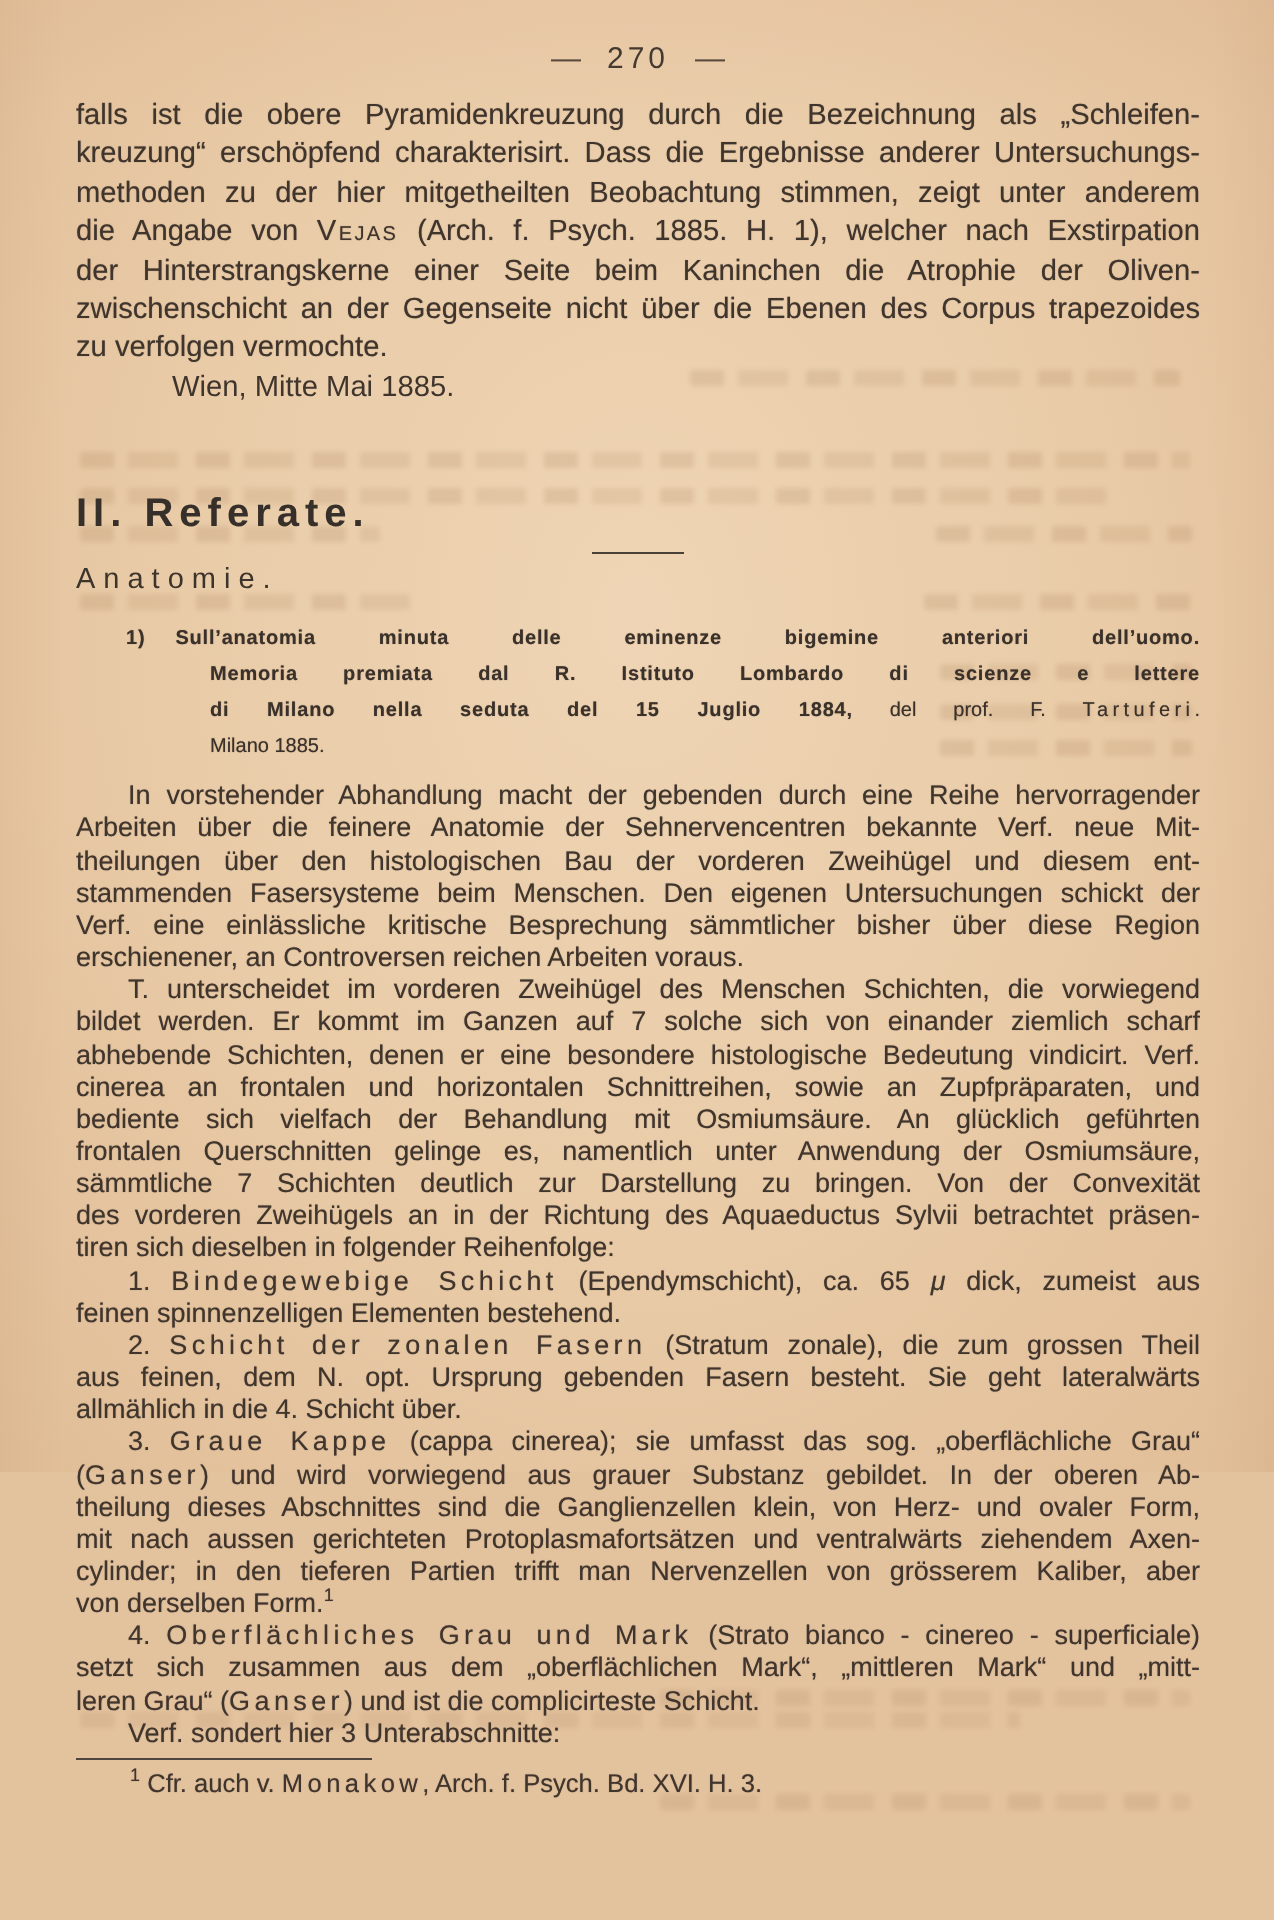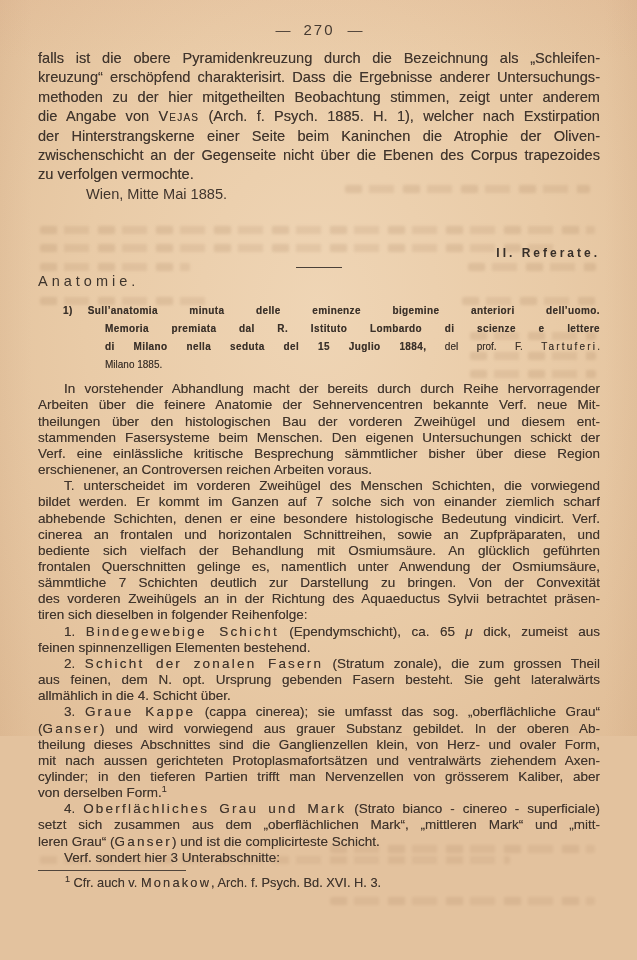--- a/index.html
+++ b/index.html
@@ -12,21 +12,21 @@
       radial-gradient(ellipse at 50% 42%, #efd5b5 0%, #e9cba7 52%, #e0bd97 100%);
     font-family:Liberation Sans, sans-serif;
     color:#40352d;
   }
   .content{position:absolute;left:38px;top:0;width:562px;z-index:2;}
   .pagenum{margin-top:21px;text-align:center;font-size:15px;color:#453a31;}
   .pagenum .num{display:inline-block;margin:0 13px;letter-spacing:2px;}
   .pagenum .dash{color:#55483d;}
   .intro{margin-top:11px;font-size:14.6px;line-height:19.4px;}
   .dateline{font-size:14.6px;line-height:19.4px;padding-left:48px;}
-  .heading{margin-top:42px;text-align:right;font-size:12px;font-weight:bold;letter-spacing:3px;color:#372f29;}
+  .heading{margin-top:42px;text-align:left;font-size:20px;font-weight:bold;letter-spacing:3px;color:#372f29;}
   .divider{width:46px;border:0;border-top:1.6px solid #4a4038;margin:7px auto 5px;}
   .subheading{text-align:left;font-size:14.5px;letter-spacing:4px;color:#3d342c;}
   .reference{margin-top:13px;font-size:10px;line-height:18px;color:#3a312a;}
   .body{margin-top:7px;font-size:13.5px;line-height:16.15px;}
   .tl{white-space:nowrap;overflow:hidden;text-align:justify;text-align-last:justify;}
   .tl span{text-shadow:0 0 .5px rgba(62,48,36,.55);}
   .left{text-align-last:left;}
   .ind{text-indent:26px;}
   .ref1{padding-left:25px;}
   .ref2{padding-left:67px;}
@@ -98,21 +98,21 @@
 
     <div class="reference">
         <div class="tl ref1"><span class="b marker">1)</span><span class="b">Sull’anatomia minuta delle eminenze bigemine anteriori dell’uomo.</span></div>
         <div class="tl ref2"><span class="b">Memoria premiata dal R. Istituto Lombardo di scienze e lettere</span></div>
         <div class="tl ref2"><span class="b">di Milano nella seduta del 15 Juglio 1884,</span><span> del prof. F. </span><span class="spx">Tartuferi</span><span>.</span></div>
         <div class="tl ref2 left"><span>Milano 1885.</span></div>
       </div>
 
     <div class="body">
       <div>
-          <div class="tl ind"><span>In vorstehender Abhandlung macht der bereits durch durch Reihe hervorragender</span></div>
+          <div class="tl ind"><span>In vorstehender Abhandlung macht der gebenden durch eine Reihe hervorragender</span></div>
           <div class="tl"><span>Arbeiten über die feinere Anatomie der Sehnervencentren bekannte Verf. neue Mit-</span></div>
           <div class="tl"><span>theilungen über den histologischen Bau der vorderen Zweihügel und diesem ent-</span></div>
           <div class="tl"><span>stammenden Fasersysteme beim Menschen. Den eigenen Untersuchungen schickt der</span></div>
           <div class="tl"><span>Verf. eine einlässliche kritische Besprechung sämmtlicher bisher über diese Region</span></div>
           <div class="tl left"><span>erschienener, an Controversen reichen Arbeiten voraus.</span></div>
         </div>
       <div>
           <div class="tl ind"><span>T. unterscheidet im vorderen Zweihügel des Menschen Schichten, die vorwiegend</span></div>
           <div class="tl"><span>bildet werden. Er kommt im Ganzen auf 7 solche sich von einander ziemlich scharf</span></div>
           <div class="tl"><span>abhebende Schichten, denen er eine besondere histologische Bedeutung vindicirt. Verf.</span></div>

